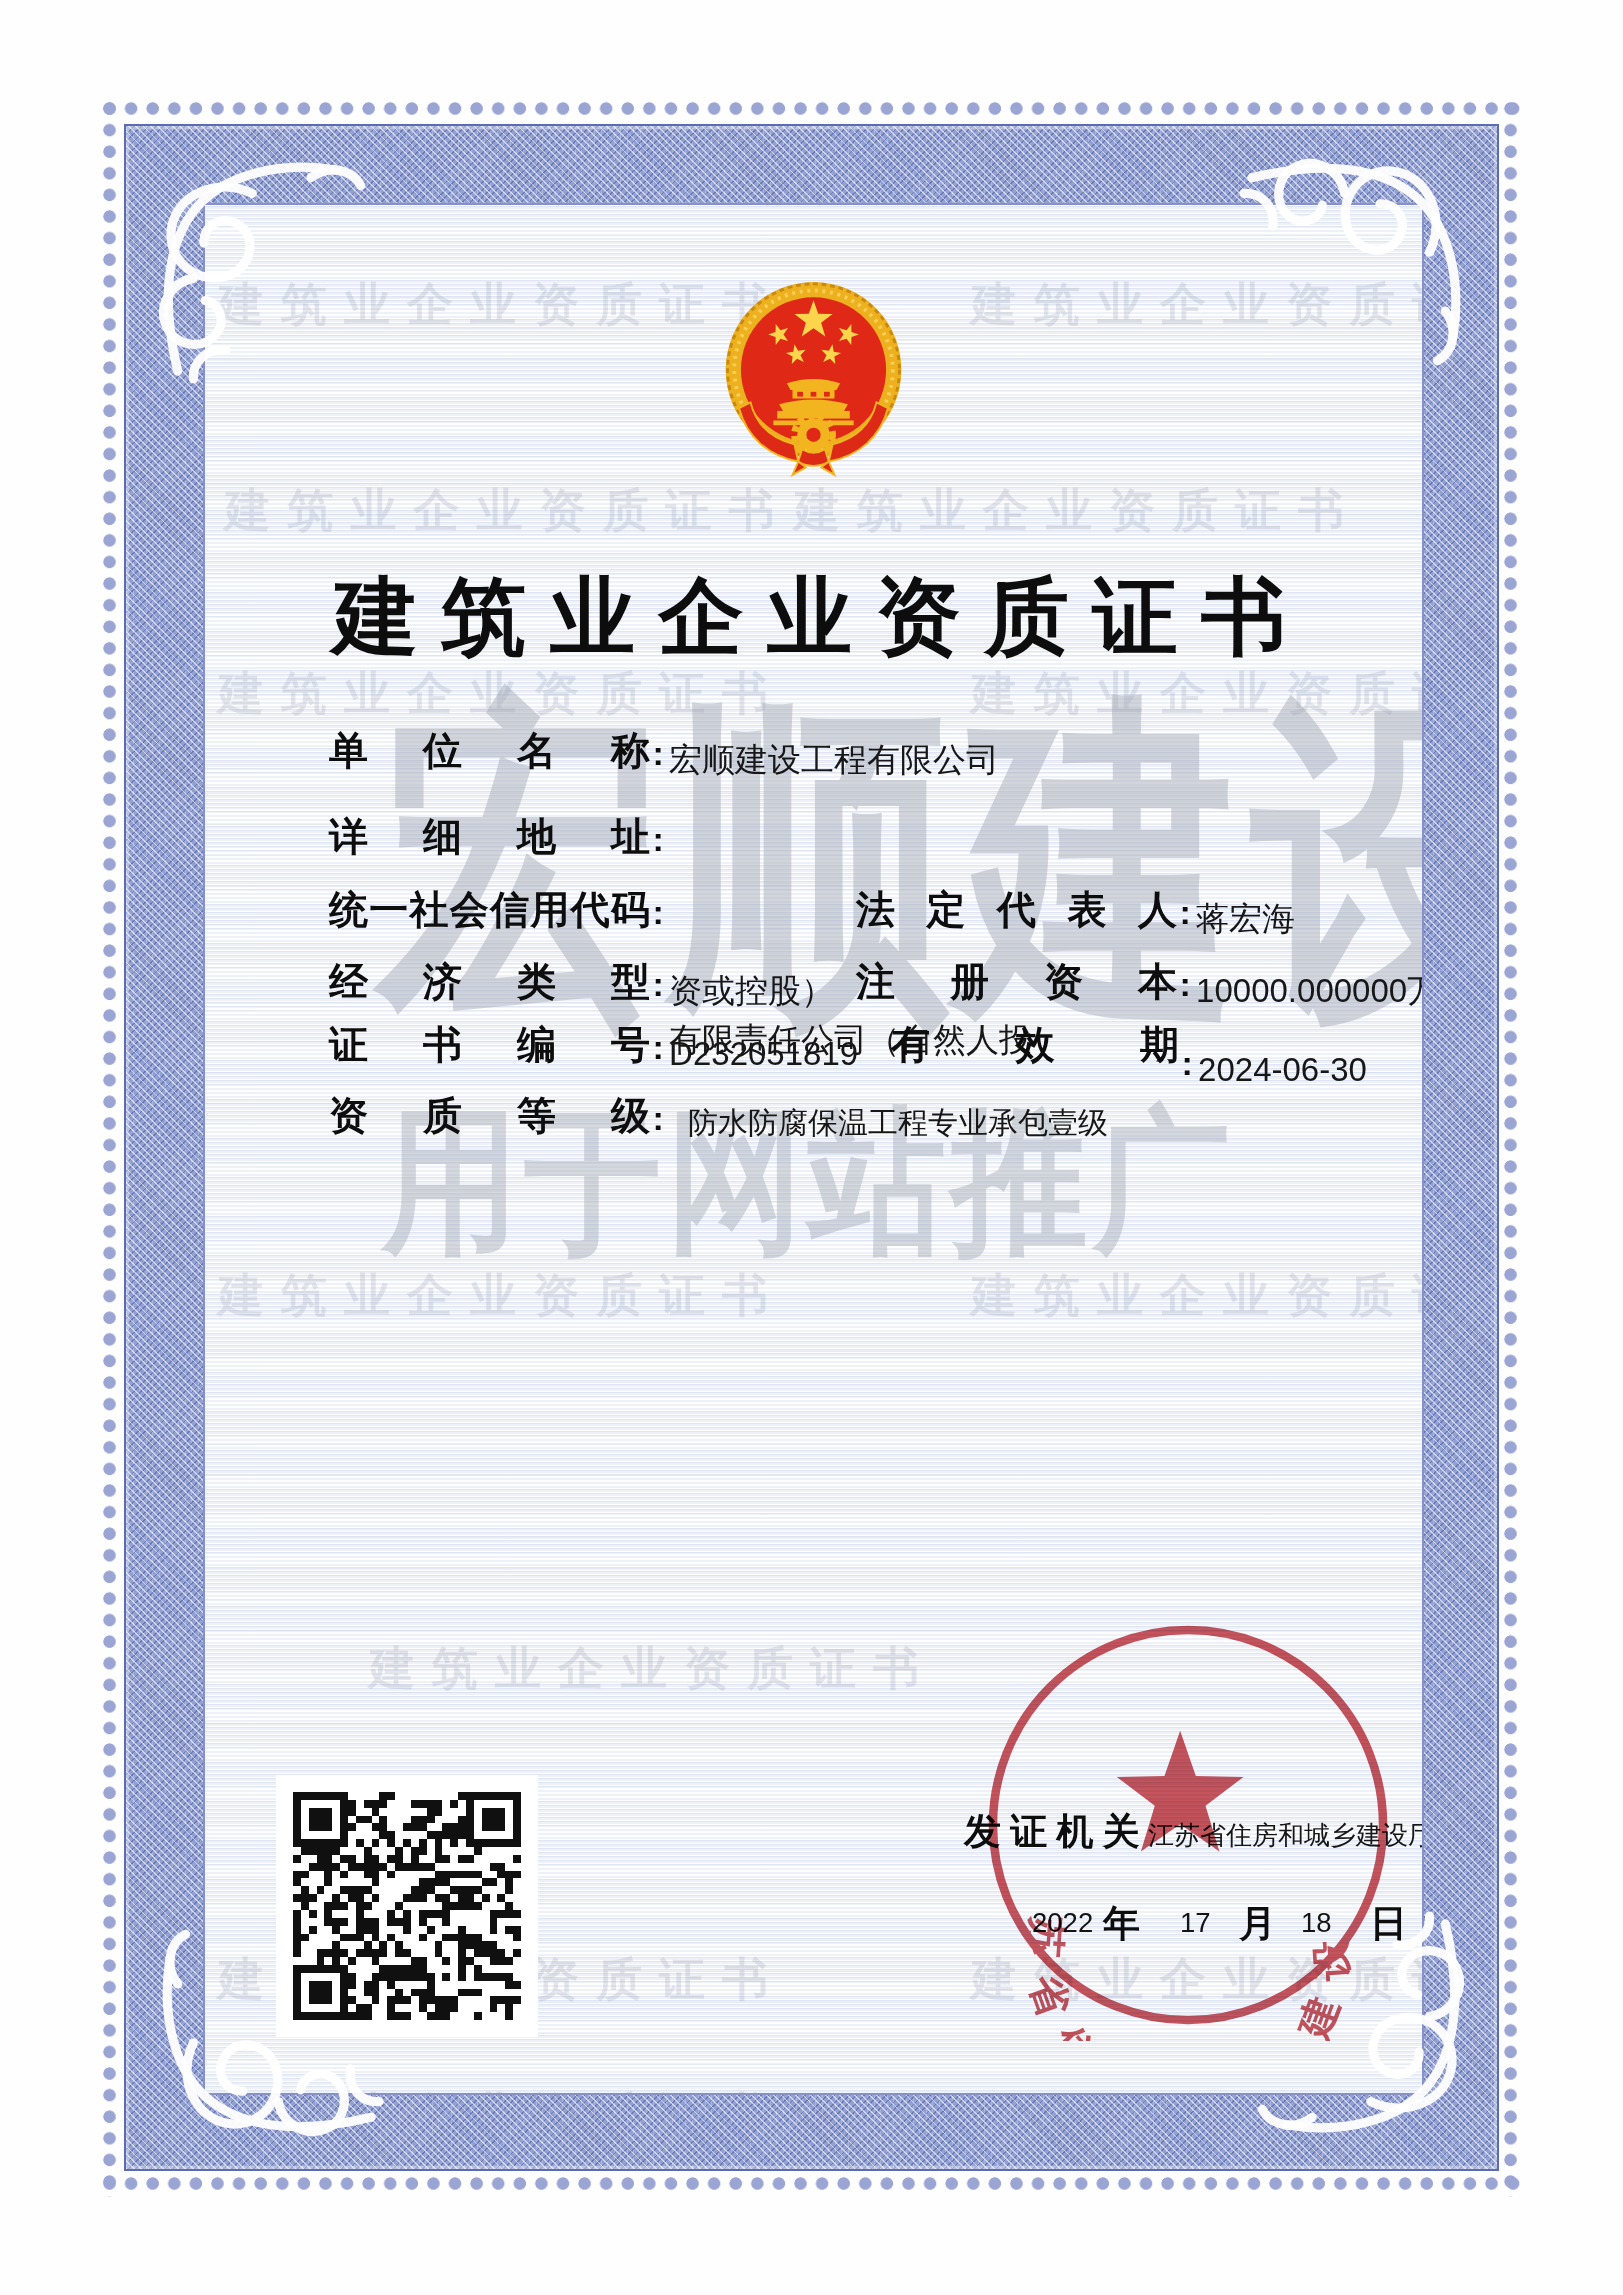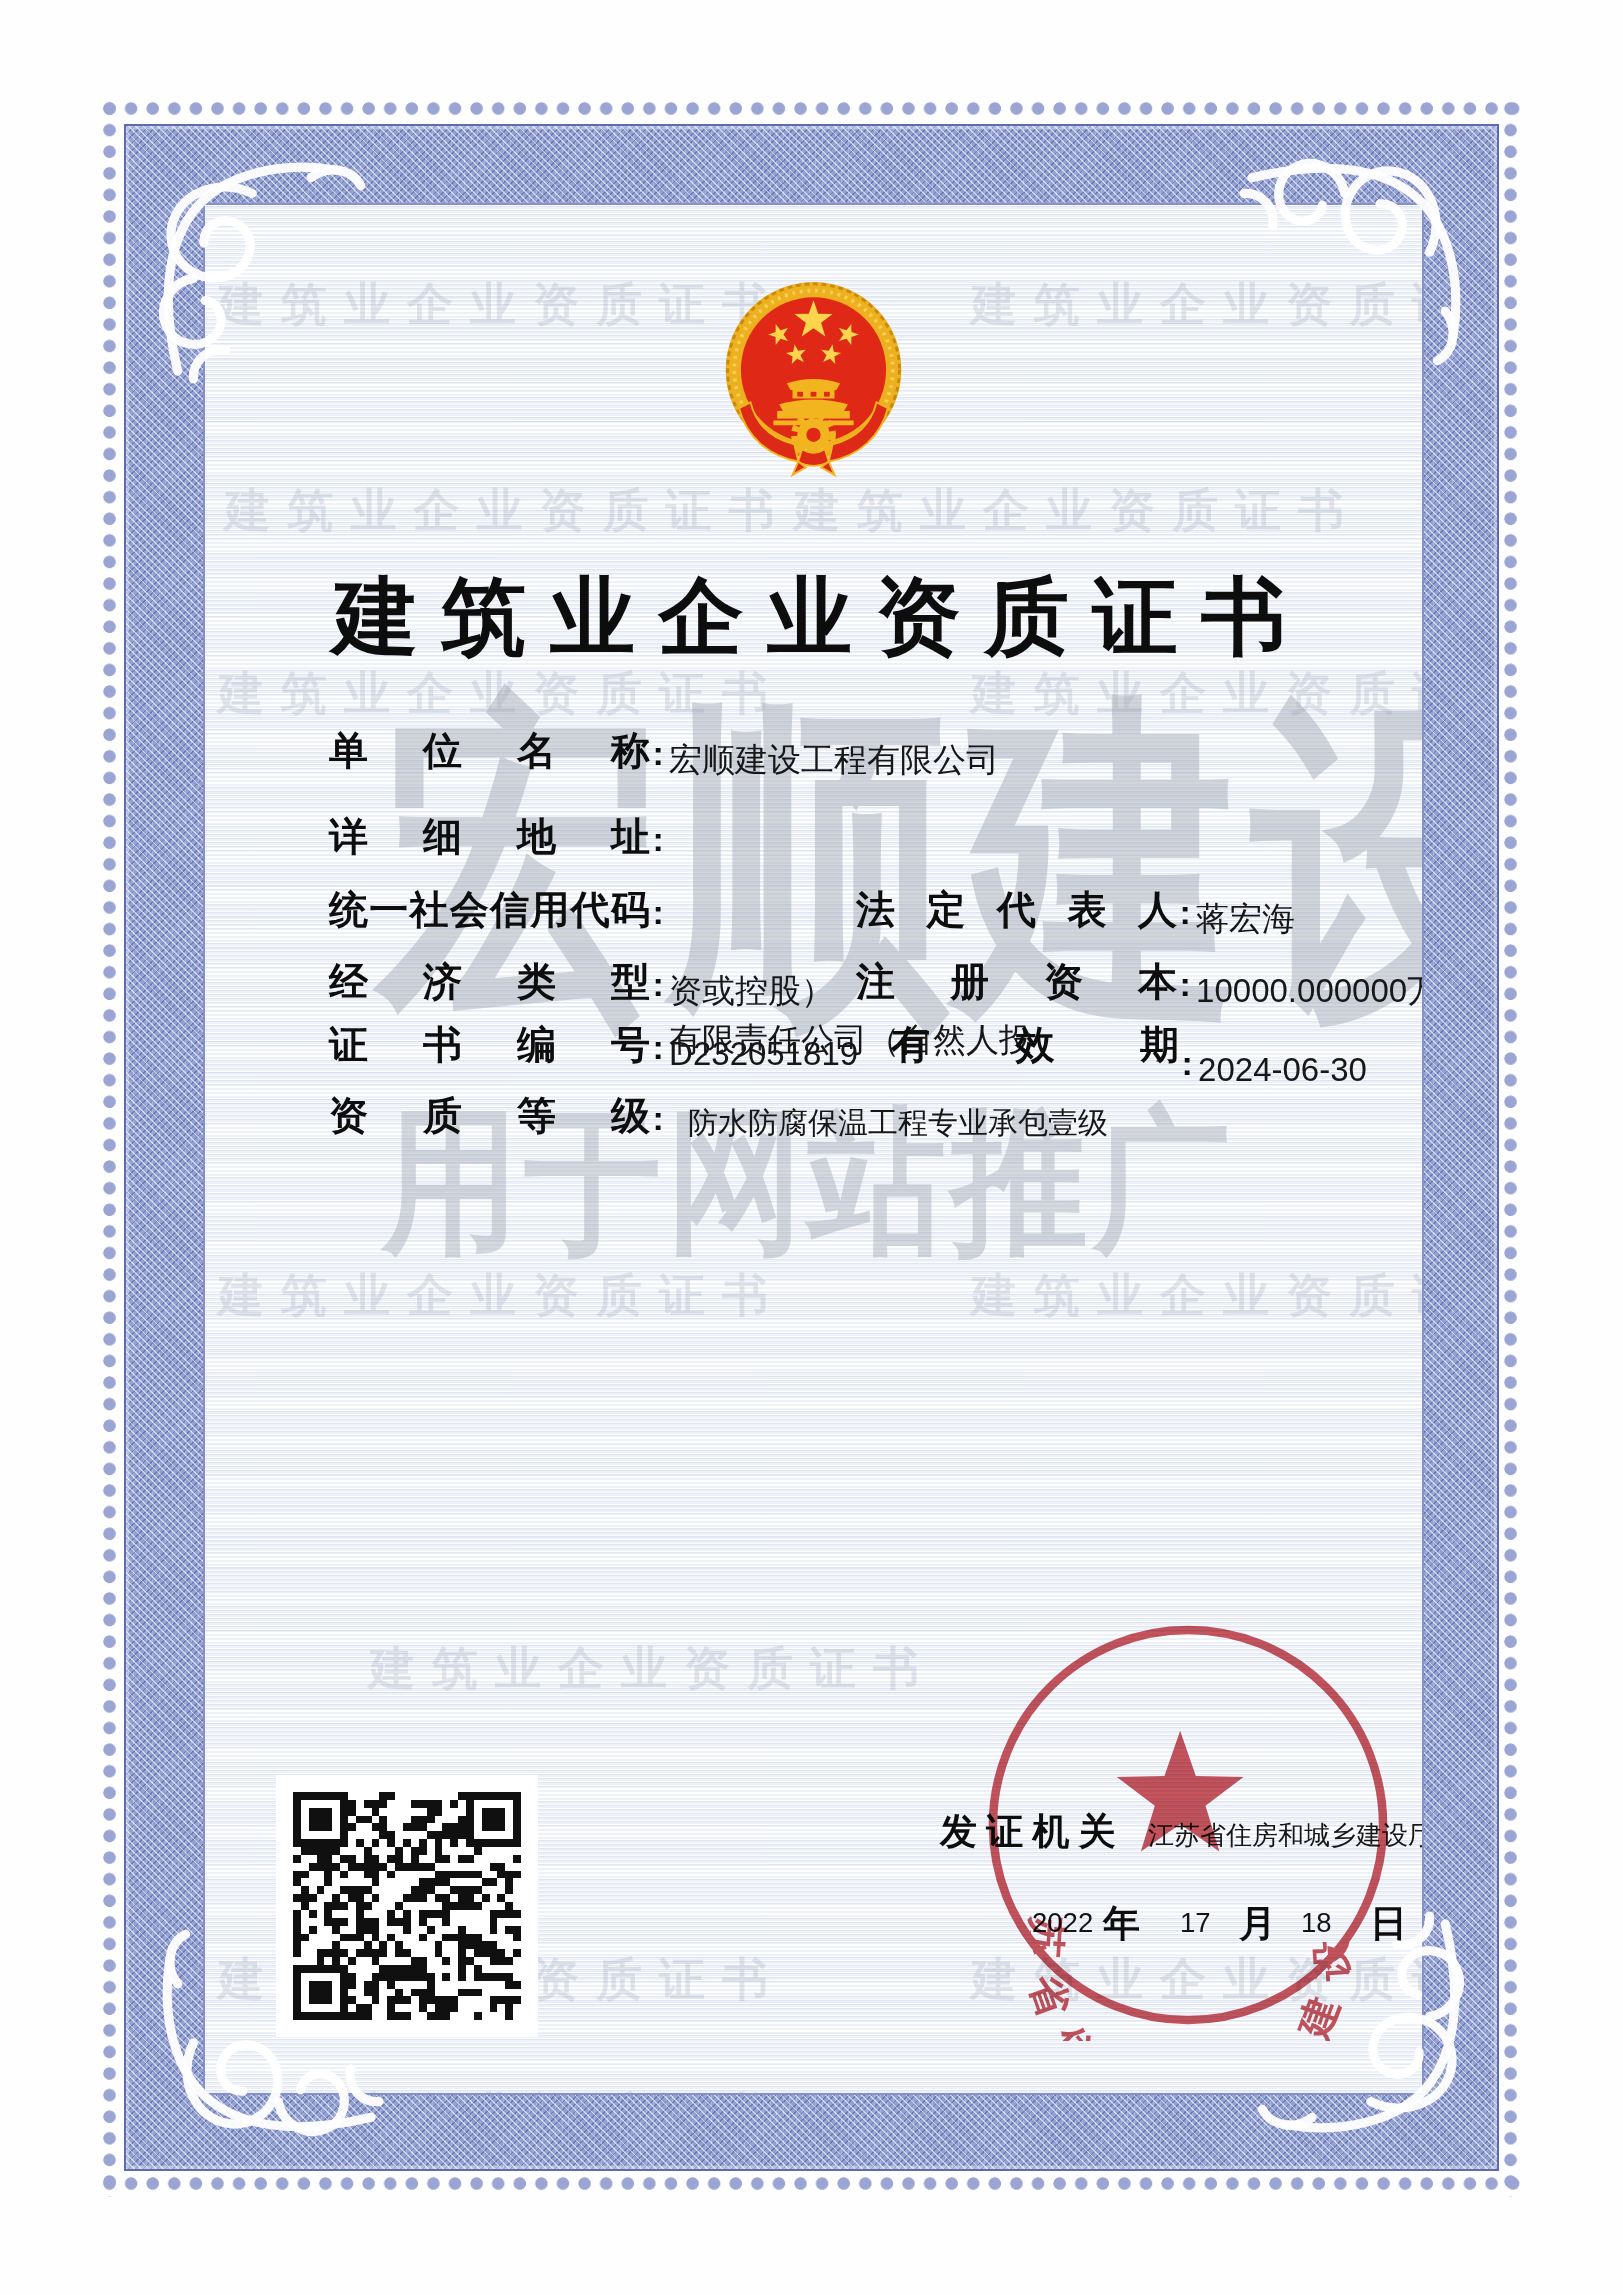--- a/index.html
+++ b/index.html
@@ -70,21 +70,21 @@
   .colon{font-weight:700;font-size:34px;padding-top:5.2px;margin:0 5.2px 0 2.6px;flex:none;}
   .val{font-size:33px;line-height:1.5;padding-top:5.9px;color:#171717;white-space:nowrap;}
   .val .vline{display:block;white-space:nowrap;}
   .val .vline.ind{margin-left:17px;}
   .val.small{font-size:30px;margin-left:19px;}
   .drop{margin-top:15.7px;display:flex;}
   
   .qrbox{position:absolute;left:71px;top:1570px;width:262px;height:262px;background:#fff;z-index:3;}
   .qrbox svg{position:absolute;left:17px;top:17px;}
   .issuer-label{
-    position:absolute;left:735px;top:1602px;z-index:3;
+    position:absolute;left:759px;top:1602px;z-index:3;
     font-size:37px;font-weight:700;letter-spacing:9.2px;color:#0d0d0d;white-space:nowrap;
   }
   .issuer-value{
     position:absolute;left:943px;top:1613px;z-index:3;
     font-size:26px;color:#171717;white-space:nowrap;
   }
   .date-row{position:absolute;left:0;top:1694px;width:100%;height:36px;z-index:5;}
   .date-row span{position:absolute;top:0;white-space:nowrap;}
   .d-num{font-size:27.5px;color:#141414;padding-top:7.9px;}
   .d-unit{font-size:37px;font-weight:700;color:#0d0d0d;}

